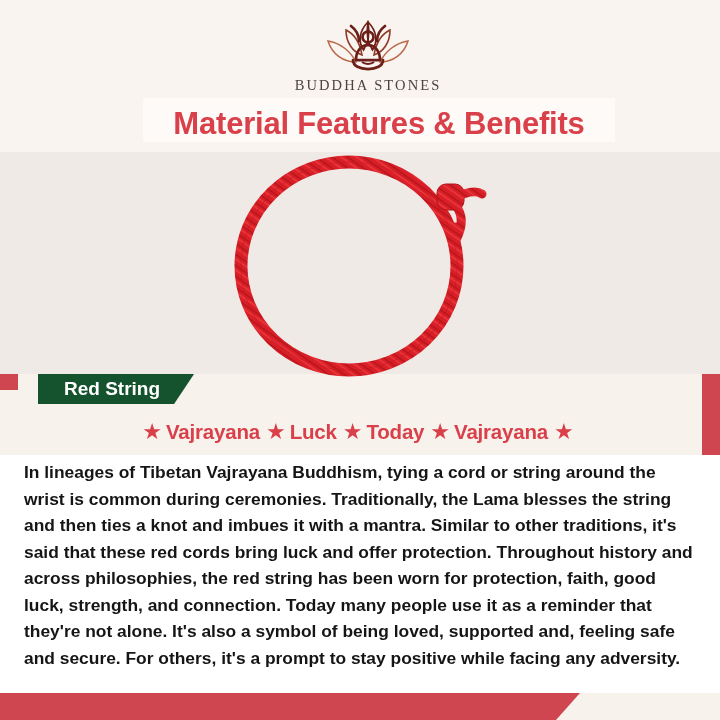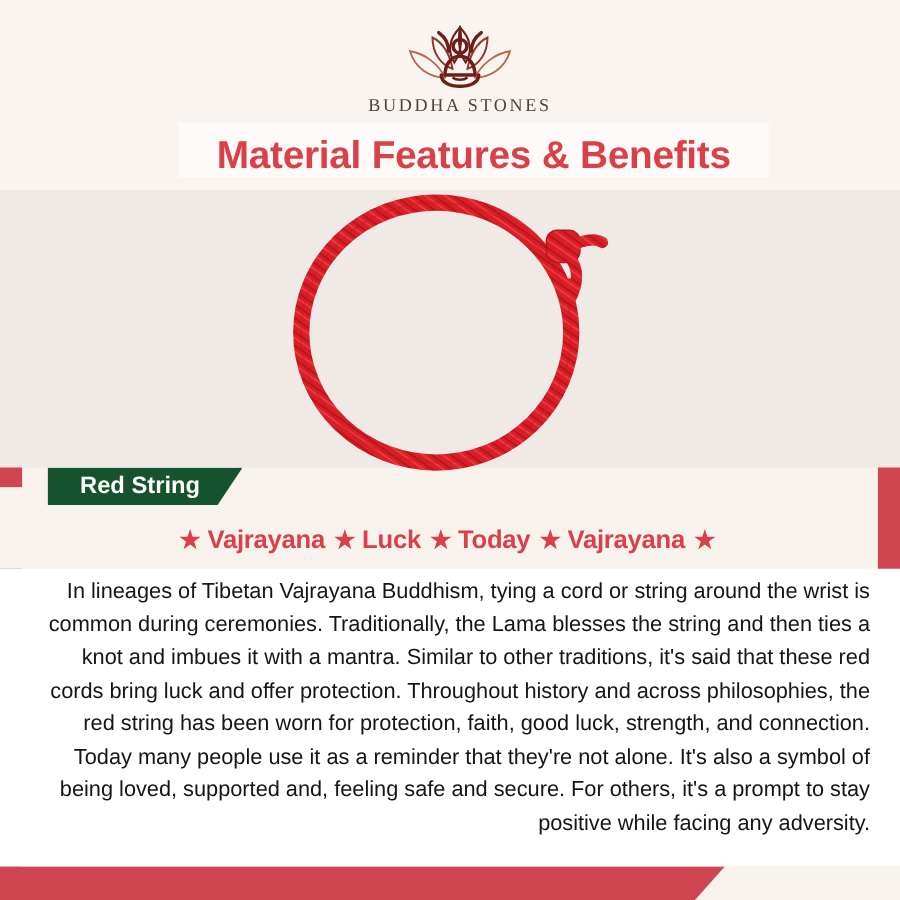--- a/index.html
+++ b/index.html
@@ -152,22 +152,22 @@
     width: 720px; height: 238px;
     background: #ffffff;
   }
   .desc-text {
     position: absolute;
     top: 4px; left: 24px;
     width: 672px;
     font-size: 17.4px;
     line-height: 26.5px;
     color: #151515;
-    font-weight: 400;
-    text-align: right;
+    font-weight: 700;
+    text-align: left;
   }
 </style>
 </head>
 <body>
 
 <div class="poster">
 
   <div class="bar-top-right"></div>
   <div class="bar-left"></div>
   <div class="bar-right"></div>

